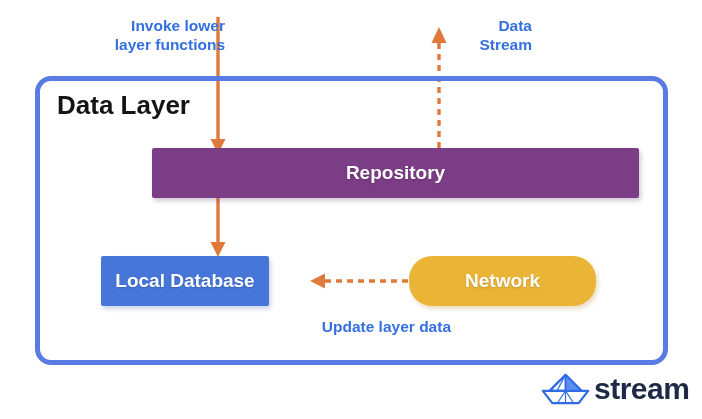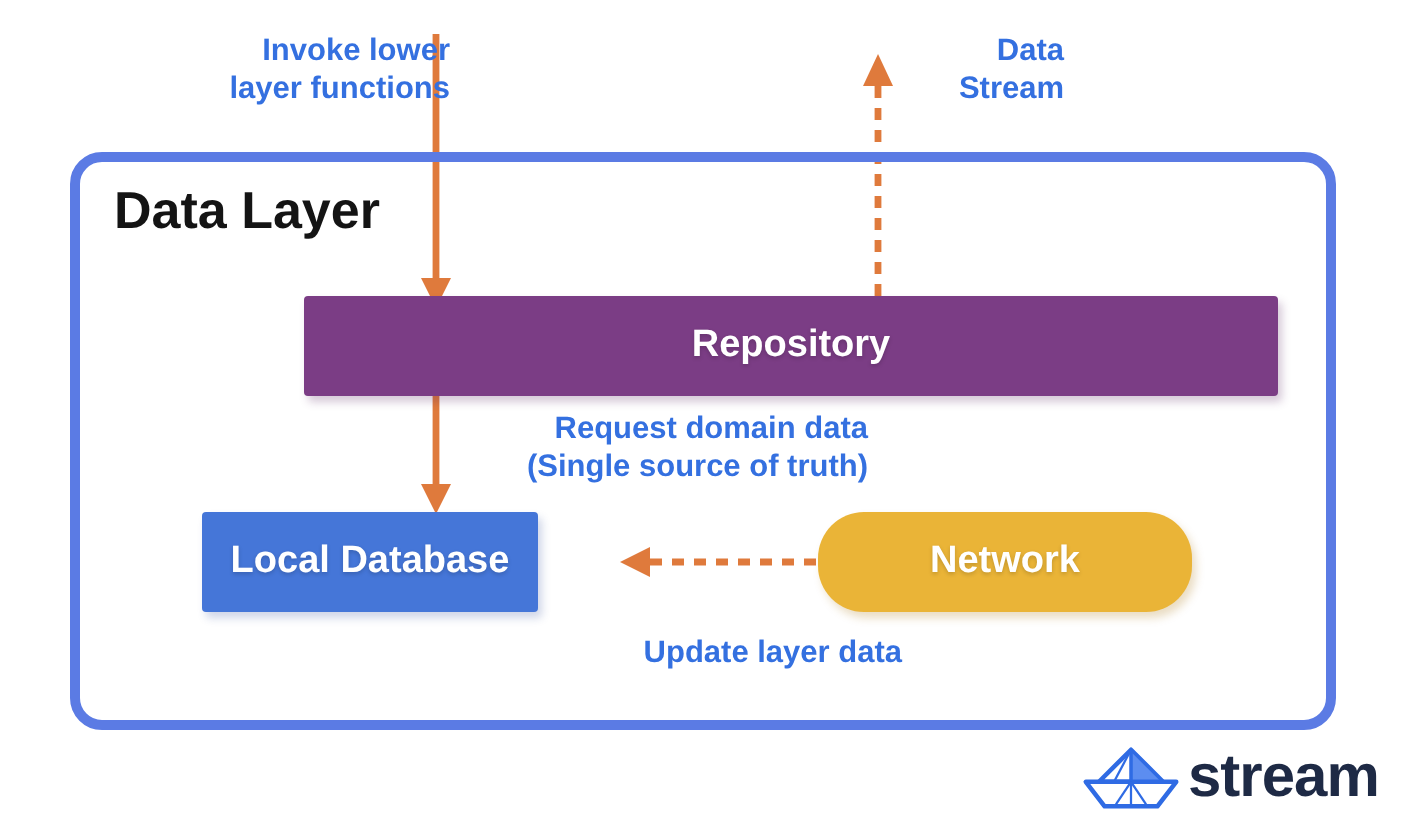--- a/index.html
+++ b/index.html
@@ -126,22 +126,20 @@
     <span>Local Database</span>
   </div>
   <div class="node node-network">
     <span>Network</span>
   </div>
 
   <div class="note note-invoke">Invoke lower
 layer functions</div>
   <div class="note note-stream">Data
 Stream</div>
-  <div class="note note-request">Request domain data
-(Single source of truth)</div>
   <div class="note note-update">Update layer data</div>
 
   <div class="brand">
     <svg class="brand-boat" viewBox="0 0 52 36">
 
       <path d="M26 3 L9 20 L43 20 Z" fill="#ffffff" stroke="var(--c-boat-blue,#2f6be4)" stroke-width="2.4" stroke-linejoin="round"></path>
       <path d="M26 3 L43 20 L26 20 Z" fill="#5c8df0" stroke="var(--c-boat-blue,#2f6be4)" stroke-width="1.6" stroke-linejoin="round"></path>
       <line x1="26" y1="3" x2="26" y2="20" stroke="var(--c-boat-blue,#2f6be4)" stroke-width="1.6"></line>
       <line x1="26" y1="3" x2="17" y2="20" stroke="var(--c-boat-blue,#2f6be4)" stroke-width="1.2"></line>
 

